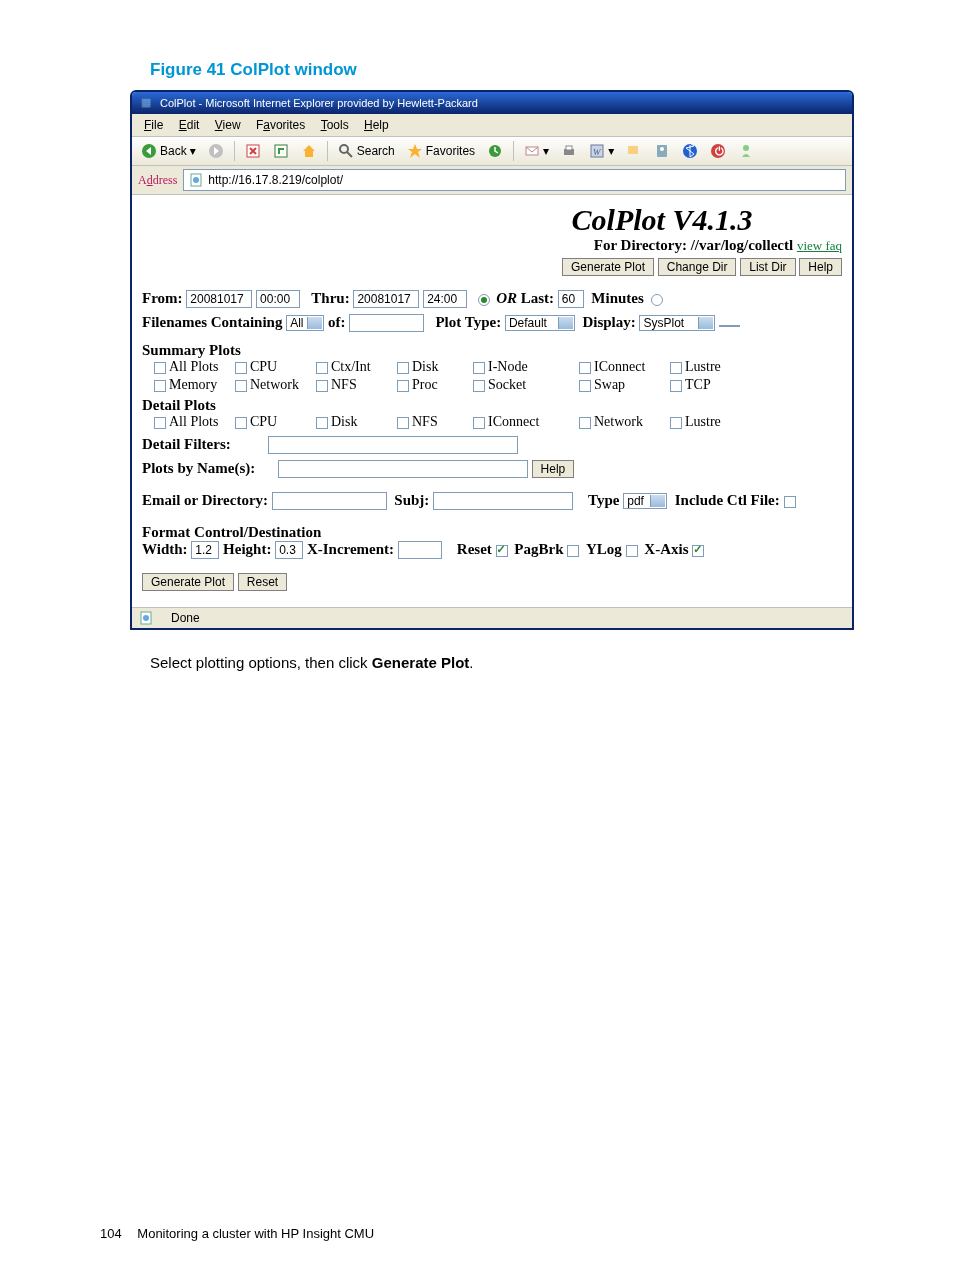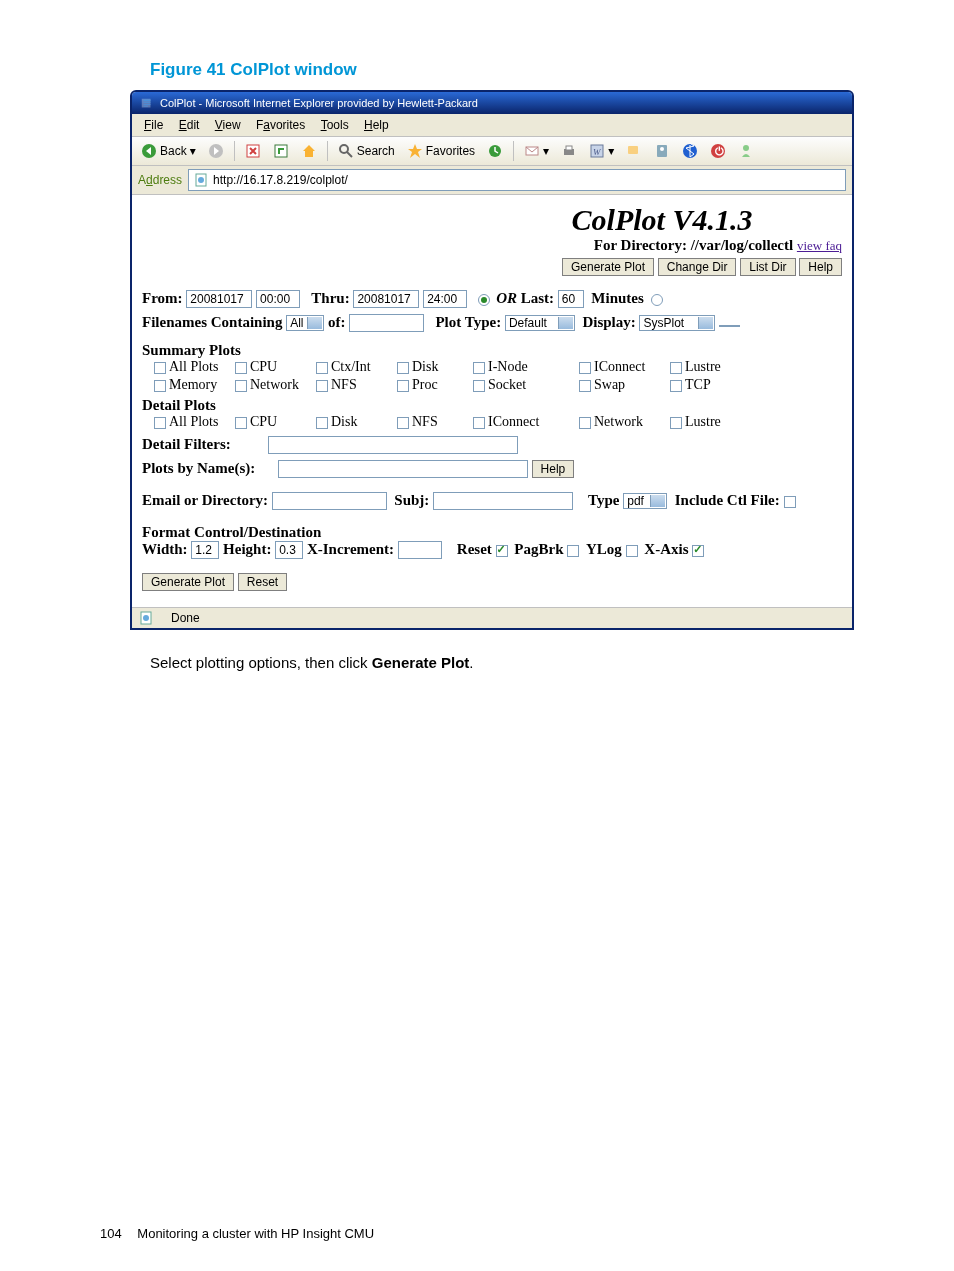--- a/index.html
+++ b/index.html
@@ -10,27 +10,27 @@
   .title-icon { width: 14px; height: 14px; display: inline-block; }
   .title-icon svg { width: 100%; height: 100%; }
   .menubar { background: #ece9d8; padding: 2px 6px; font-size: 12px; border-bottom: 1px solid #c0c0c0; }
   .menu-item { display: inline-block; padding: 2px 6px; cursor: default; }
   .menu-item u { text-decoration: underline; }
   .toolbar { background: linear-gradient(to bottom, #fdfdfd, #ece9d8); padding: 3px 4px; font-size: 12px; display: flex; align-items: center; gap: 2px; border-bottom: 1px solid #c0c0c0; }
   .tb-btn { display: inline-flex; align-items: center; gap: 3px; padding: 2px 4px; border: 1px solid transparent; border-radius: 2px; }
   .tb-sep { width: 1px; height: 20px; background: #c0c0c0; margin: 0 3px; }
   .tb-icon { width: 16px; height: 16px; display: inline-flex; align-items: center; justify-content: center; }
   .addressbar { background: #ece9d8; padding: 3px 6px; font-size: 12px; display: flex; align-items: center; gap: 6px; border-bottom: 1px solid #c0c0c0; }
-  .addr-label { color: #4d7c0f; }
+  .addr-label { color: #be185d; font-family: Liberation Serif, serif; }
   .addr-url { border: 1px solid #7f9db9; background: #fff; padding: 2px 4px; flex: 1; display: flex; gap: 4px; align-items: center; }
   .content { background: #fff; padding: 8px 10px 10px 10px; font-family: "Times New Roman", serif; font-size: 15px; }
   .head-block { text-align: right; margin-bottom: 14px; }
   .head-title { font-size: 30px; font-weight: bold; text-align: center; margin-left: 340px; font-style: italic; }
   .head-sub { font-weight: bold; }
-  .head-link { color: #4c1d95; text-decoration: underline; font-size: 13px; font-weight: normal; }
+  .head-link { color: #15803d; text-decoration: underline; font-size: 13px; font-weight: normal; }
   .ui-btn { font-family: Arial, sans-serif; font-size: 12px; background: #ece9d8; border: 1px solid #7f7f7f; padding: 1px 8px; }
   .ui-in { font-family: Arial, sans-serif; font-size: 12px; border: 1px solid #7f9db9; padding: 1px 3px; background: #fff; }
   .ui-sel { font-family: Arial, sans-serif; font-size: 12px; border: 1px solid #7f9db9; padding: 0 16px 0 3px; background: #fff; position: relative; display: inline-block; min-width: 60px; }
   .ui-sel::after { content: ""; position: absolute; right: 1px; top: 1px; bottom: 1px; width: 14px; background: linear-gradient(to bottom,#cde,#9bd); border-left: 1px solid #7f9db9; }
   .ui-chk { width: 12px; height: 12px; border: 1px solid #7f9db9; display: inline-block; vertical-align: middle; background: #fff; position: relative; margin-right: 3px; }
   .ui-chk.checked::after { content: "✓"; position: absolute; font-size: 11px; left: 0; top: -3px; color: #2a8a2a; font-weight: bold; }
   .ui-radio { width: 12px; height: 12px; border: 1px solid #7f9db9; border-radius: 50%; display: inline-block; vertical-align: middle; background: #fff; position: relative; margin-right: 2px; }
   .ui-radio.checked::after { content: ""; position: absolute; left: 2px; top: 2px; width: 6px; height: 6px; border-radius: 50%; background: #2a8a2a; }
   .row { margin: 6px 0; }
   .bold { font-weight: bold; }

